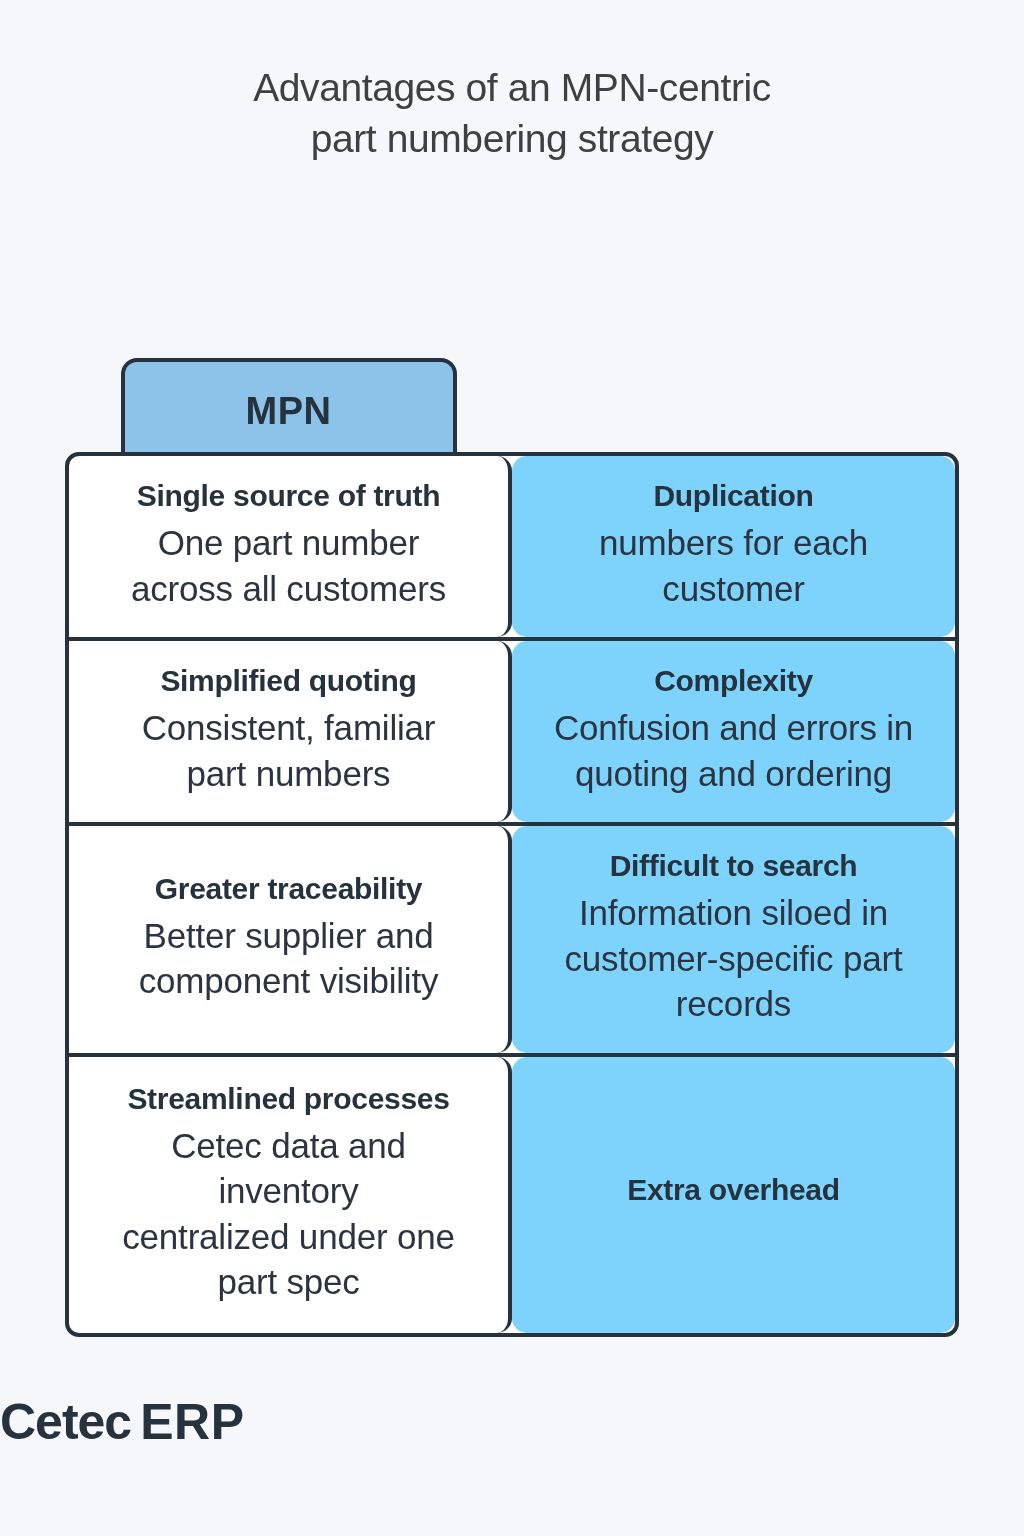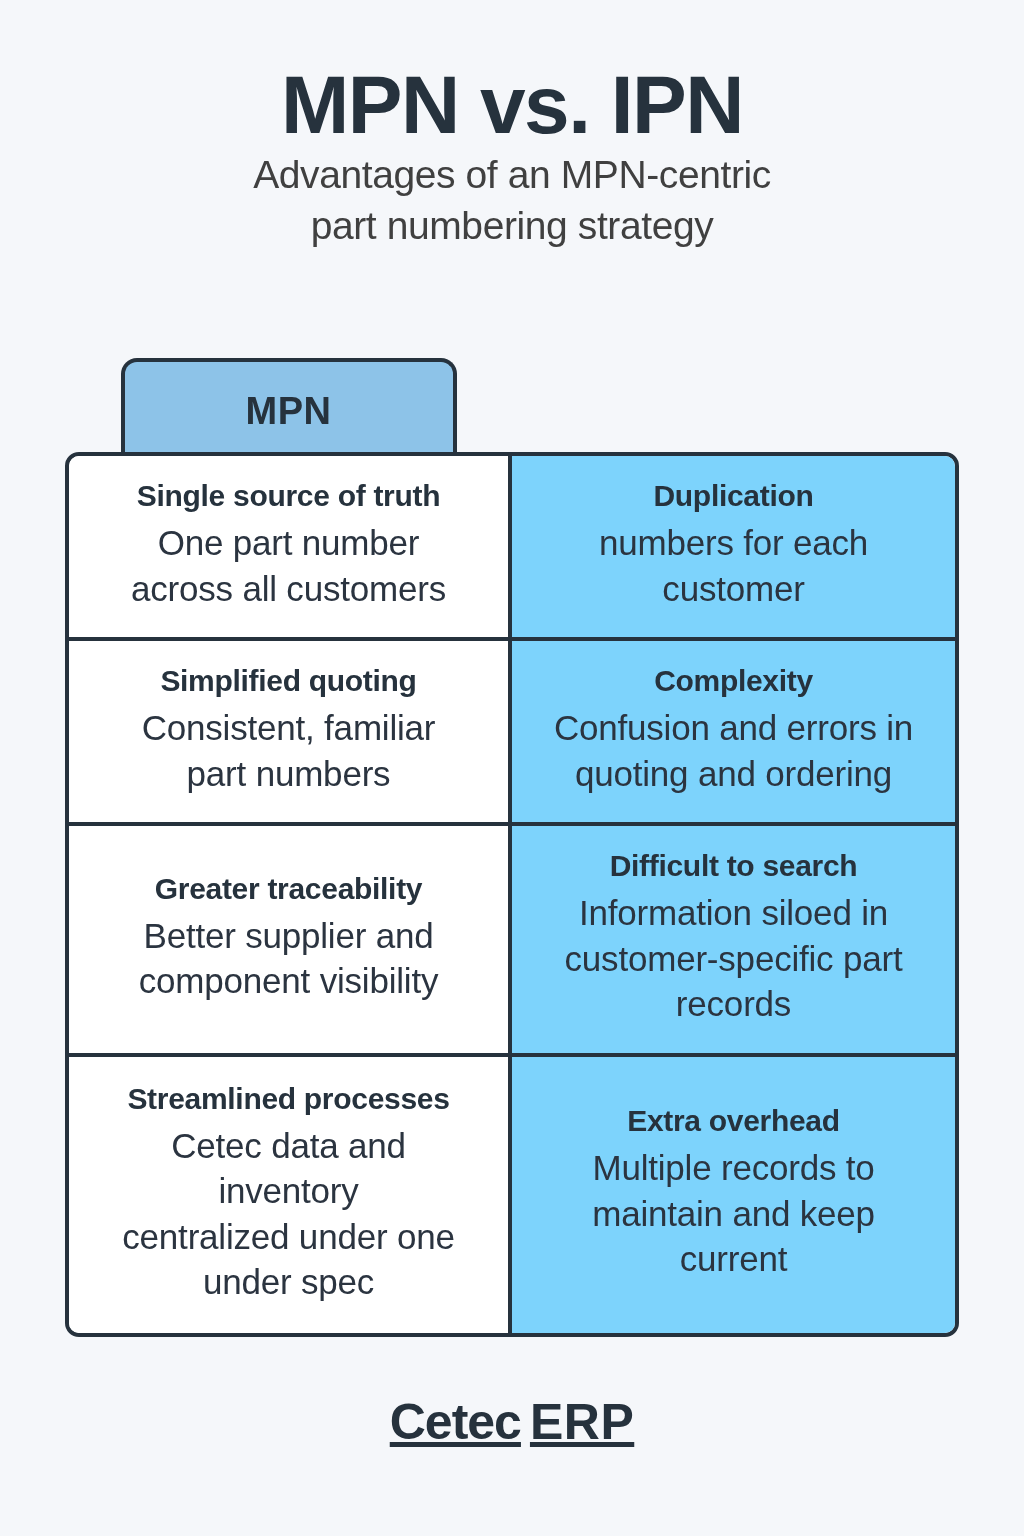--- a/index.html
+++ b/index.html
@@ -99,20 +99,21 @@
   }
   .row:last-child { border-bottom:none; }
 
   .cell {
     width:50%;
     padding:22px 36px 26px;
     text-align:center;
     display:flex;
     flex-direction:column;
     justify-content:center;
+    border-radius:15px;
   }
 
   .cell.mpn {
     background:#FFFFFF;
     border-right:4px solid #26323D;
   }
   .cell.ipn {
     background:#7dd3fc;
   }
 
@@ -138,40 +139,37 @@
 
   
   .footer {
     position:absolute;
     bottom:0;
     left:0;
     width:1024px;
     height:228px;
     display:flex;
     align-items:center;
-    justify-content:center;
-    text-decoration:underline;
   }
 
   .logo {
     font-size:50px;
     letter-spacing:-1px;
     color:#26323D;
     white-space:nowrap;
   }
   .logo .mark  { font-weight:bold; }
   .logo .erp   { font-weight:bold; margin-left:9px; letter-spacing:0.5px; }
 </style>
 </head>
 <body>
 
 <div class="page">
 
   <div class="header">
-    <div class="title">MPN vs. IPN</div>
     <div class="subtitle">
       <div>Advantages of an MPN-centric</div>
       <div>part numbering strategy</div>
     </div>
   </div>
 
   <div class="tabs">
     <div class="tab-slot">
       <div class="tab mpn">MPN</div>
     </div>
@@ -231,29 +229,25 @@
         </div>
       </div>
     </div>
 
     <div class="row row-tall">
       <div class="cell mpn">
         <div class="cell-title">Streamlined processes</div>
         <div class="cell-desc">
           <div>Cetec data and inventory</div>
           <div>centralized under one</div>
-          <div>under spec</div>
+          <div>part spec</div>
         </div>
       </div>
       <div class="cell ipn">
         <div class="cell-title">Extra overhead</div>
-        <div class="cell-desc">
-          <div>Multiple records to</div>
-          <div>maintain and keep current</div>
-        </div>
       </div>
     </div>
 
   </div>
 
   <div class="footer">
     <div class="logo"><span class="mark">Cetec</span><span class="erp">ERP</span></div>
   </div>
 
 </div>

